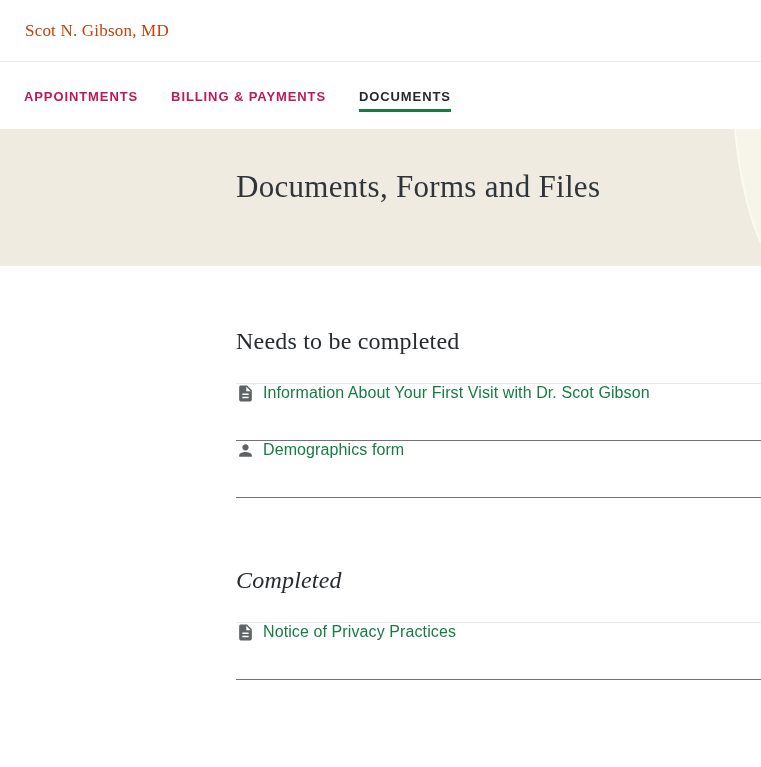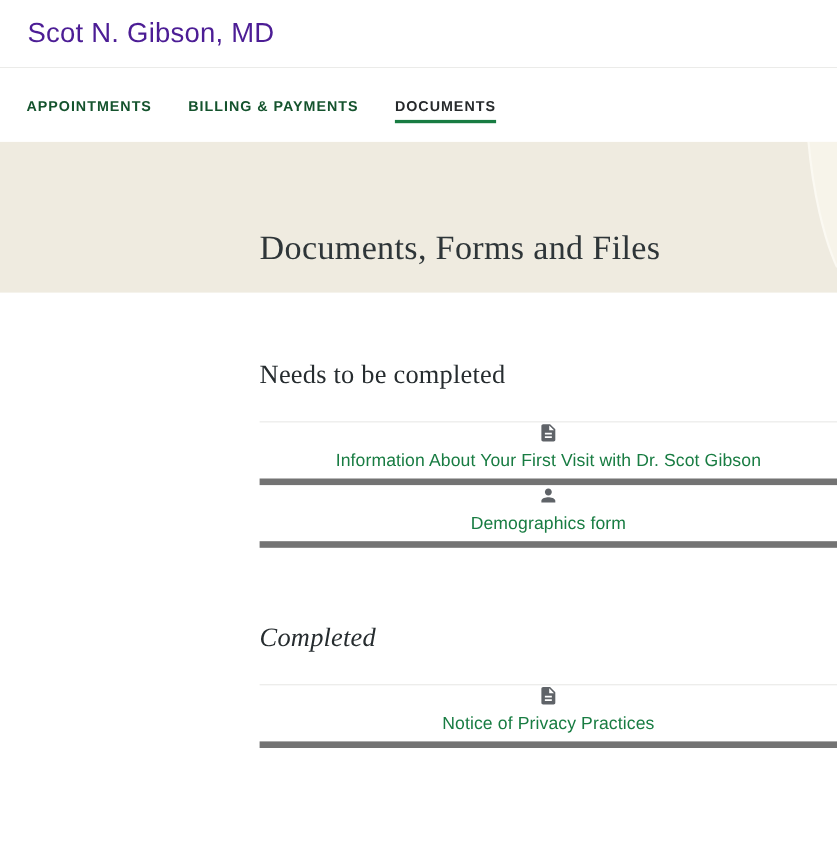--- a/index.html
+++ b/index.html
@@ -13,39 +13,39 @@
 
   
   .header {
     height: 62px;
     display: flex; align-items: center;
     padding-left: 25px;
     border-bottom: 1px solid #e9e9e7;
     background: #ffffff;
   }
   .practice-name {
-    font-family: Liberation Sans, sans-serif;
-    font-size: 25px;
-    color: #4c1d95;
+    font-family: Liberation Serif, serif;
+    font-size: 17px;
+    color: #c2410c;
     letter-spacing: .2px;
   }
 
   
   .tabbar {
     height: 67px;
     display: flex; align-items: center;
     padding-left: 24px;
     gap: 33px;
     background: #ffffff;
   }
   .tab {
     font-size: 13px;
     font-weight: 700;
     letter-spacing: .9px;
-    color: #14532d;
+    color: #be185d;
     padding: 9px 0 5px 0;
     border-bottom: 3px solid transparent;
     cursor: pointer;
     white-space: nowrap;
   }
   .tab.active {
     color: #26292b;
     border-bottom-color: #187c42;
   }
 
@@ -56,21 +56,21 @@
     position: relative;
     overflow: hidden;
   }
   .banner-swoosh {
     position: absolute; top: 0; right: 0;
     width: 60px; height: 137px;
     pointer-events: none;
   }
   .page-title {
     margin: 0;
-    padding: 78px 0 0 236px;
+    padding: 40px 0 0 236px;
     font-family: "Liberation Serif", "DejaVu Serif", serif;
     font-weight: 400;
     font-size: 31px;
     color: #2e3538;
     letter-spacing: .3px;
     position: relative;
   }
 
   
   .content { margin-left: 236px; }
@@ -82,24 +82,23 @@
     font-size: 24px;
     color: #262c2f;
     letter-spacing: .2px;
   }
   .section-needs .section-heading { margin-top: 62px; }
   .section-completed .section-heading { margin-top: 69px; font-style: italic; }
 
   .doc-list { border-top: 1px solid #e9e9e7; }
   .doc-row {
     height: 57px;
-    display: flex; align-items: center;
+    display: flex; align-items: flex-start;
     gap: 8px;
-    border-bottom: 6px solid #737373;
-    flex-direction: column;
+    border-bottom: 1px solid #737373;
   }
   .doc-row .icon {
     width: 19px; height: 19px;
     display: inline-flex; align-items: center; justify-content: center;
     flex: 0 0 19px;
   }
   .doc-row .icon svg { display: block; }
   .doc-link {
     font-size: 16px;
     color: #187c42;

